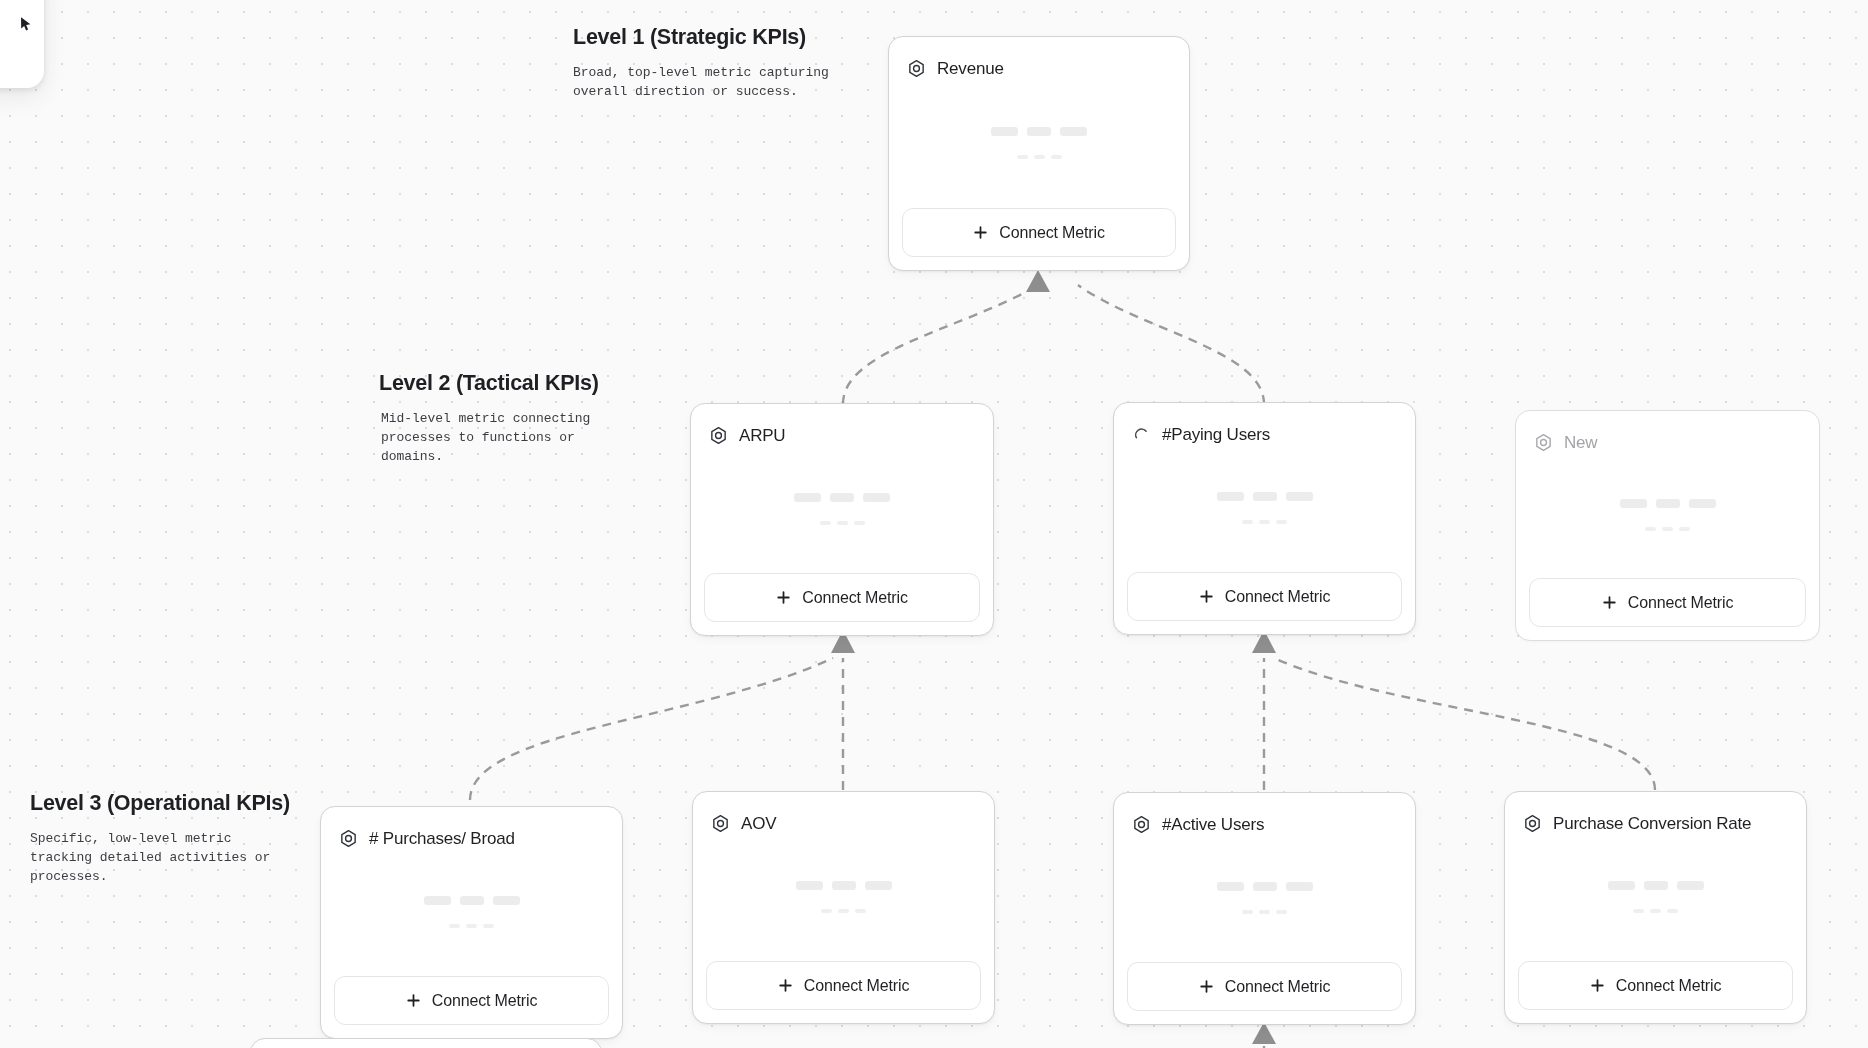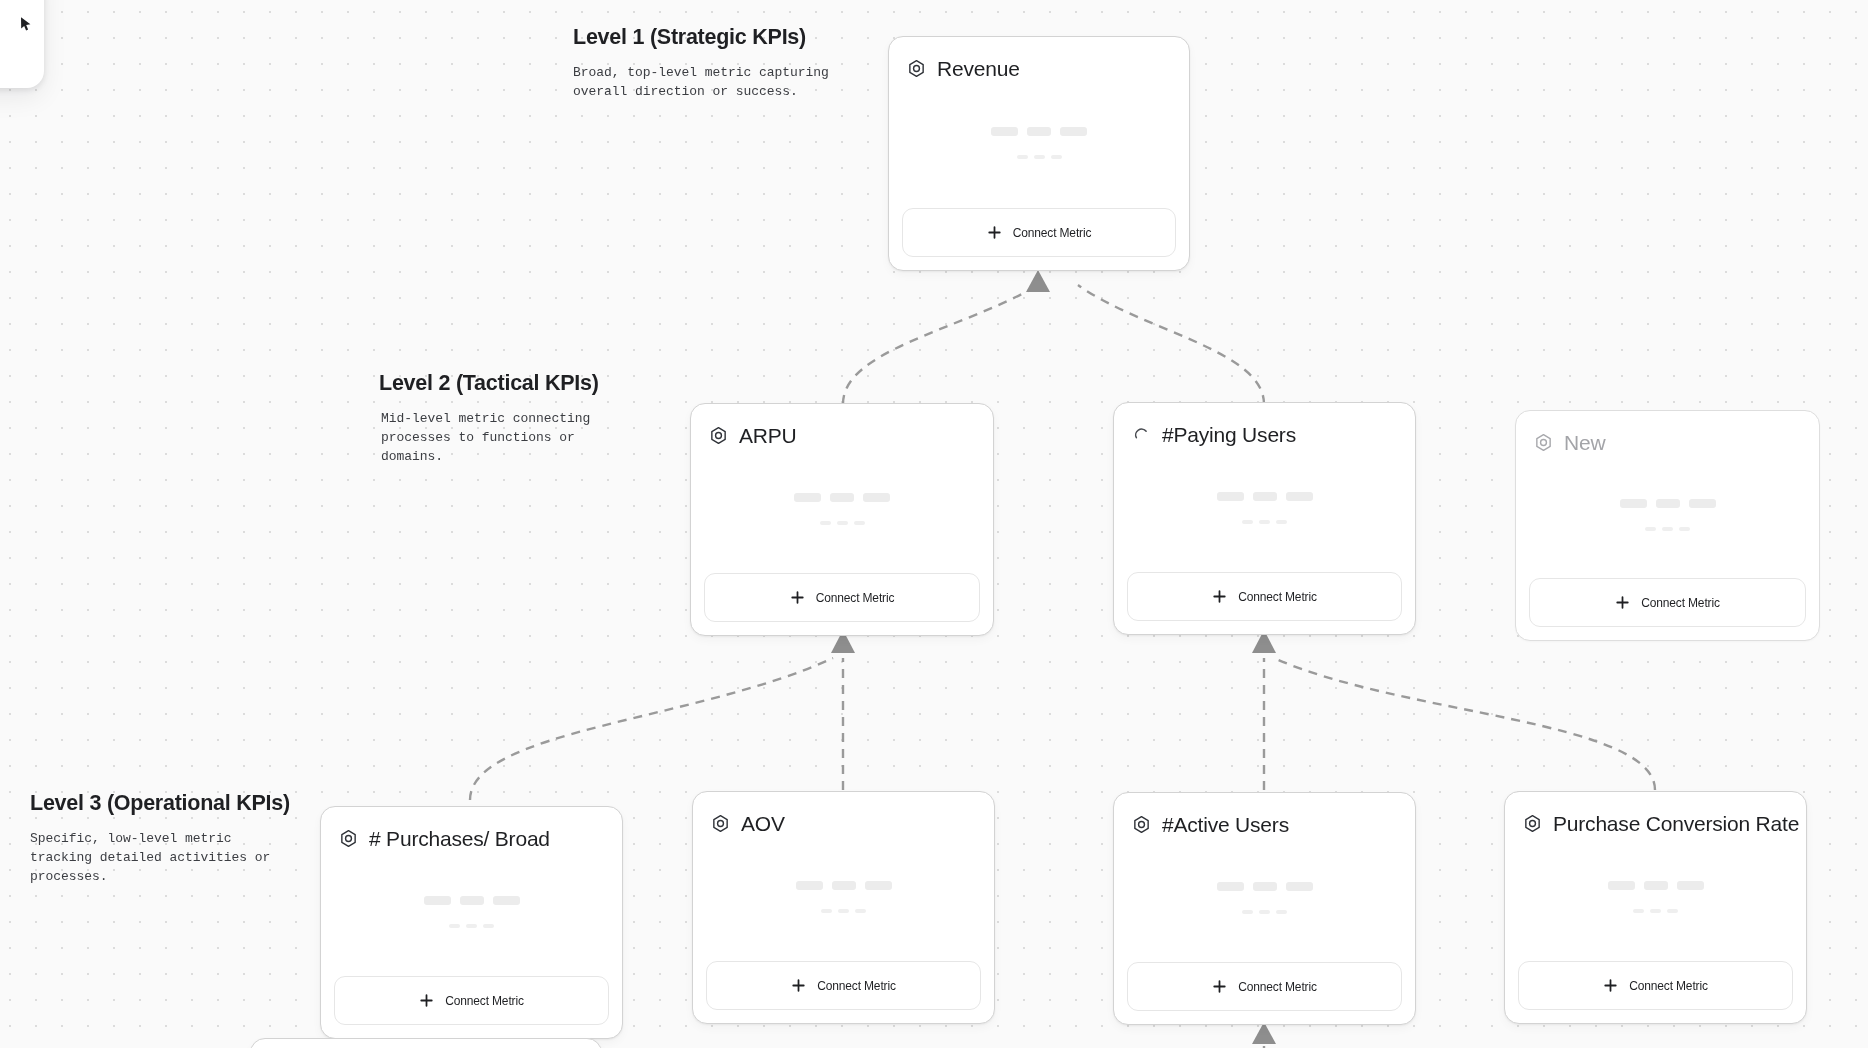--- a/index.html
+++ b/index.html
@@ -92,21 +92,21 @@
   }
   .card-icon {
     width: 19px;
     height: 19px;
     flex: 0 0 auto;
     display: block;
     color: #31343a;
   }
   .card.muted .card-icon { color: #a8a9ad; }
   .card-title {
-    font-size: 21px;
+    font-size: 17px;
     font-weight: 500;
     color: #1f2023;
     letter-spacing: -0.2px;
     white-space: nowrap;
     line-height: 1;
   }
   .card.muted .card-title { color: #a3a4a8; font-weight: 400; }
 
   
   .card-body {
@@ -154,21 +154,21 @@
     font-family: inherit;
   }
   .plus-icon {
     width: 15px;
     height: 15px;
     display: block;
     color: #1f2023;
     flex: 0 0 auto;
   }
   .connect-label {
-    font-size: 12px;
+    font-size: 16px;
     font-weight: 500;
     color: #1f2023;
     letter-spacing: -0.15px;
     white-space: nowrap;
     line-height: 1;
   }
 
   
   #corner-panel {
     position: absolute;

